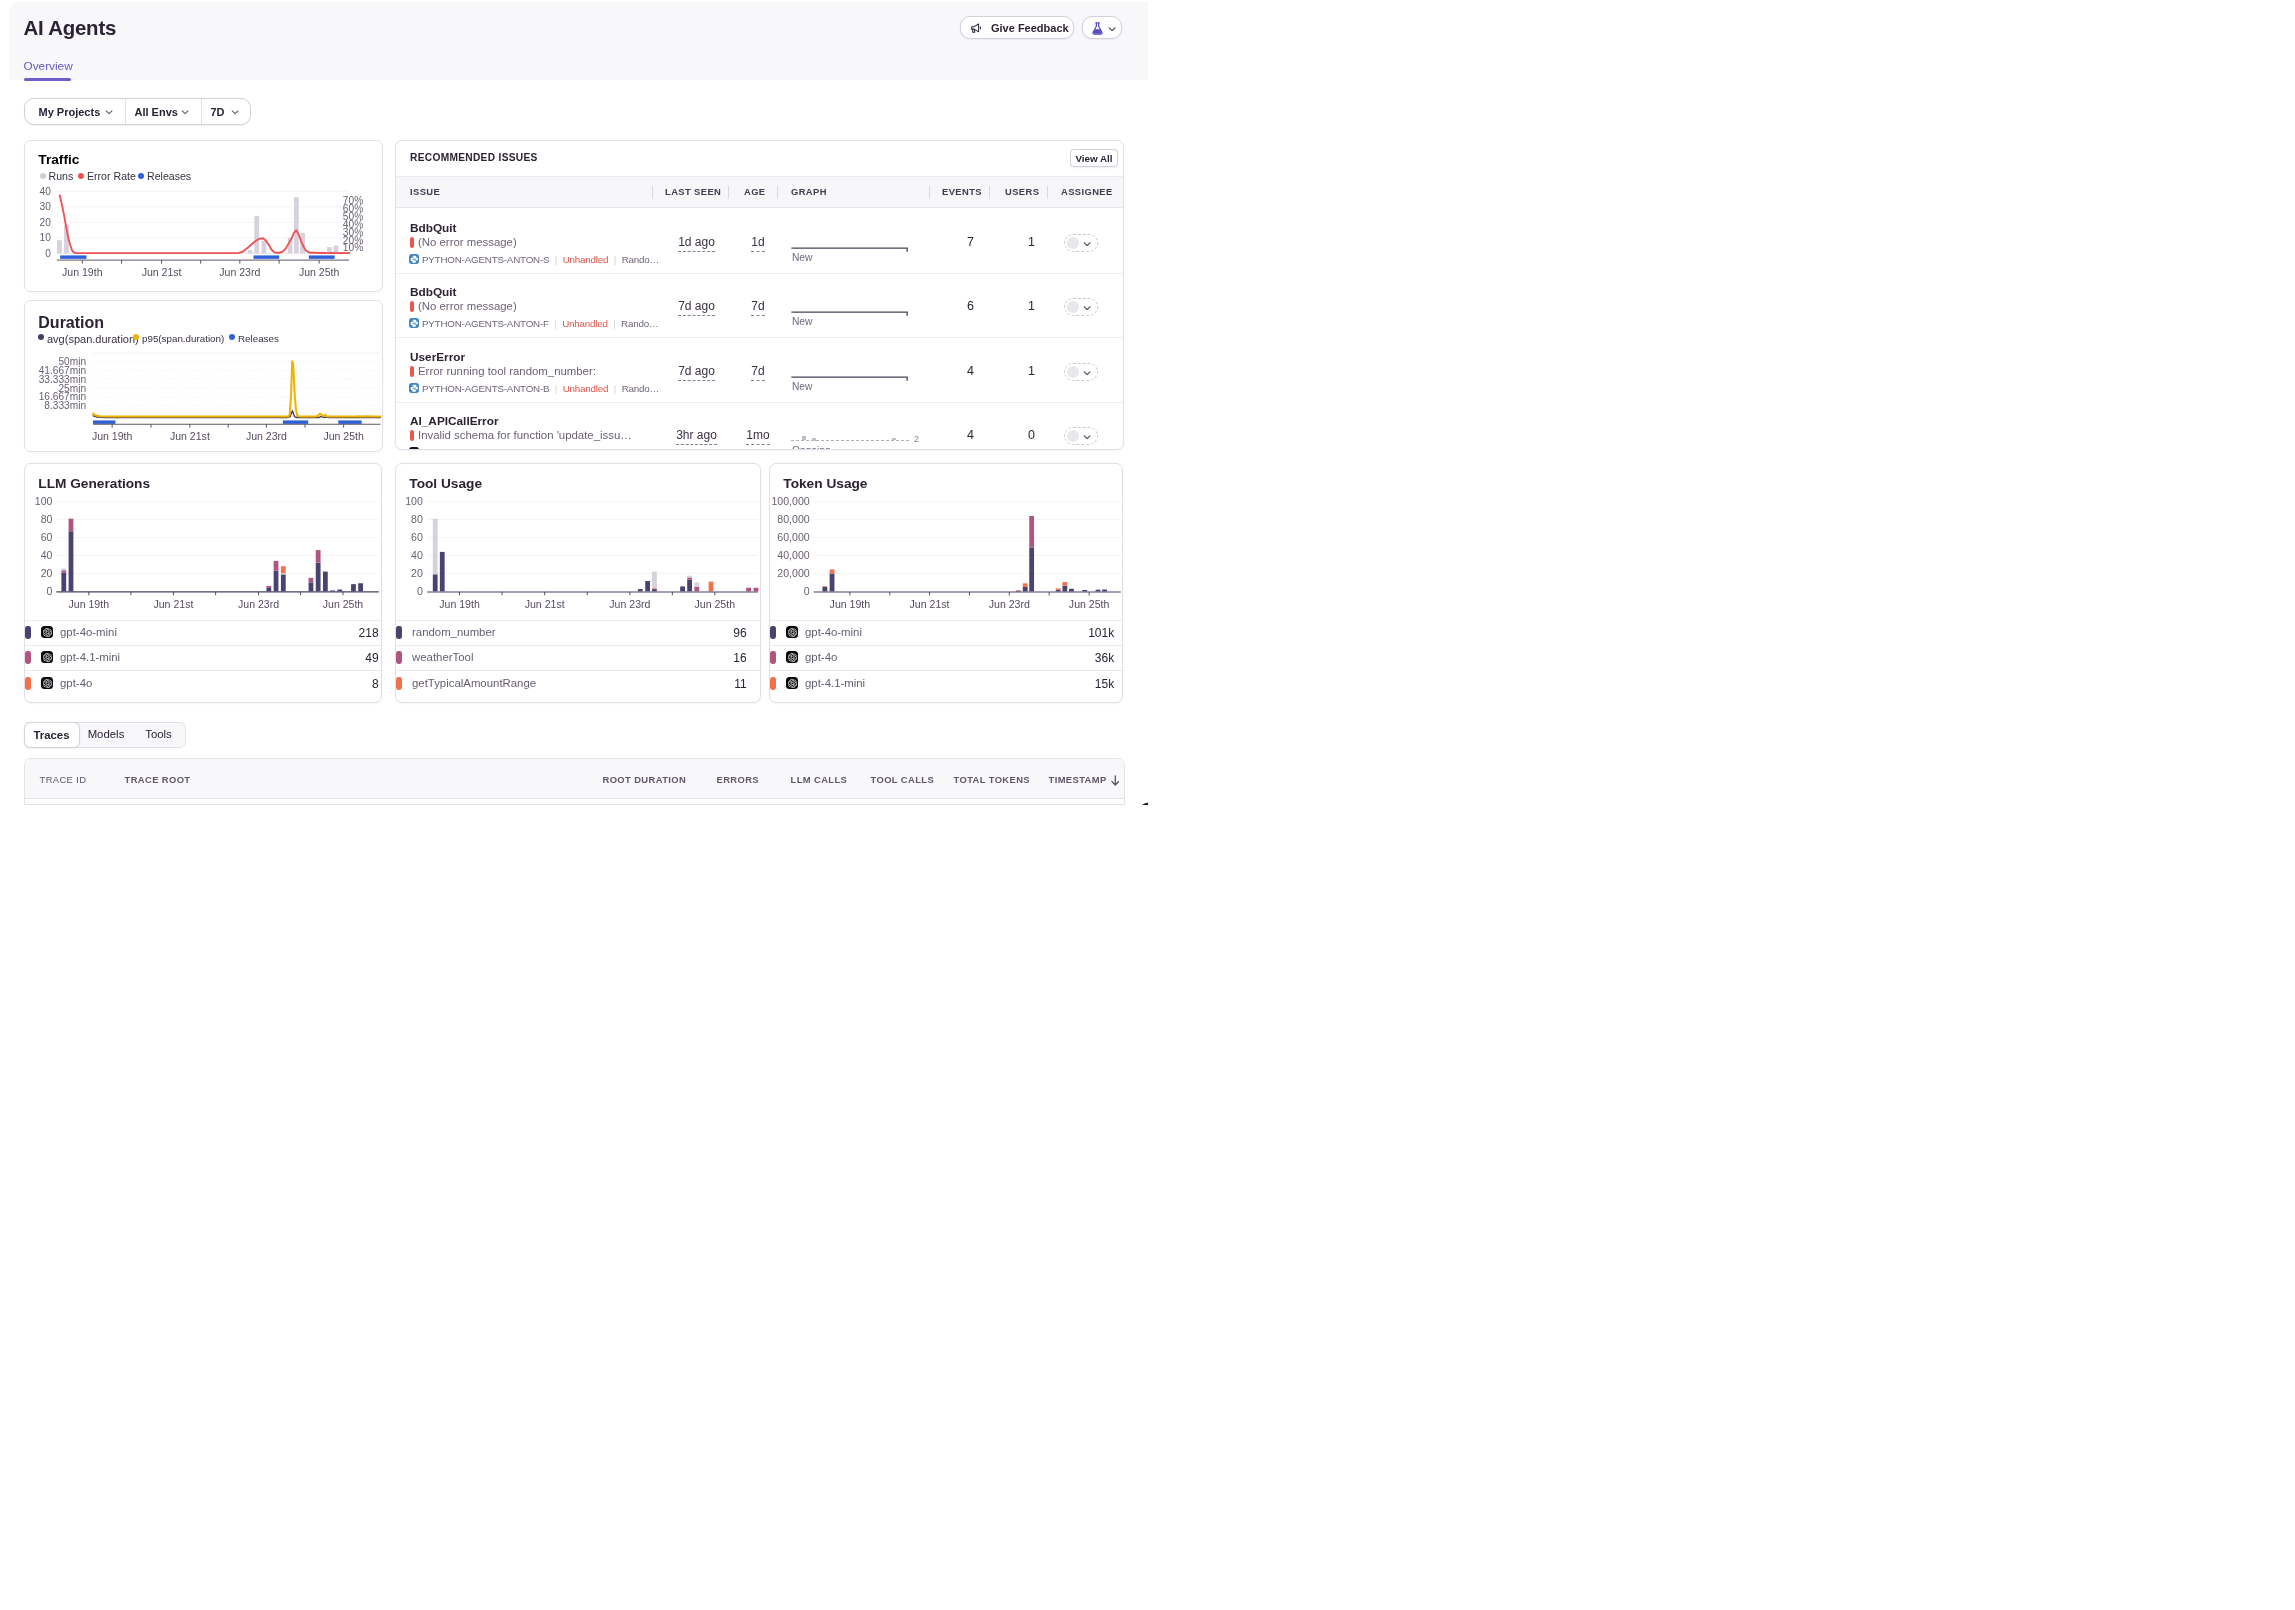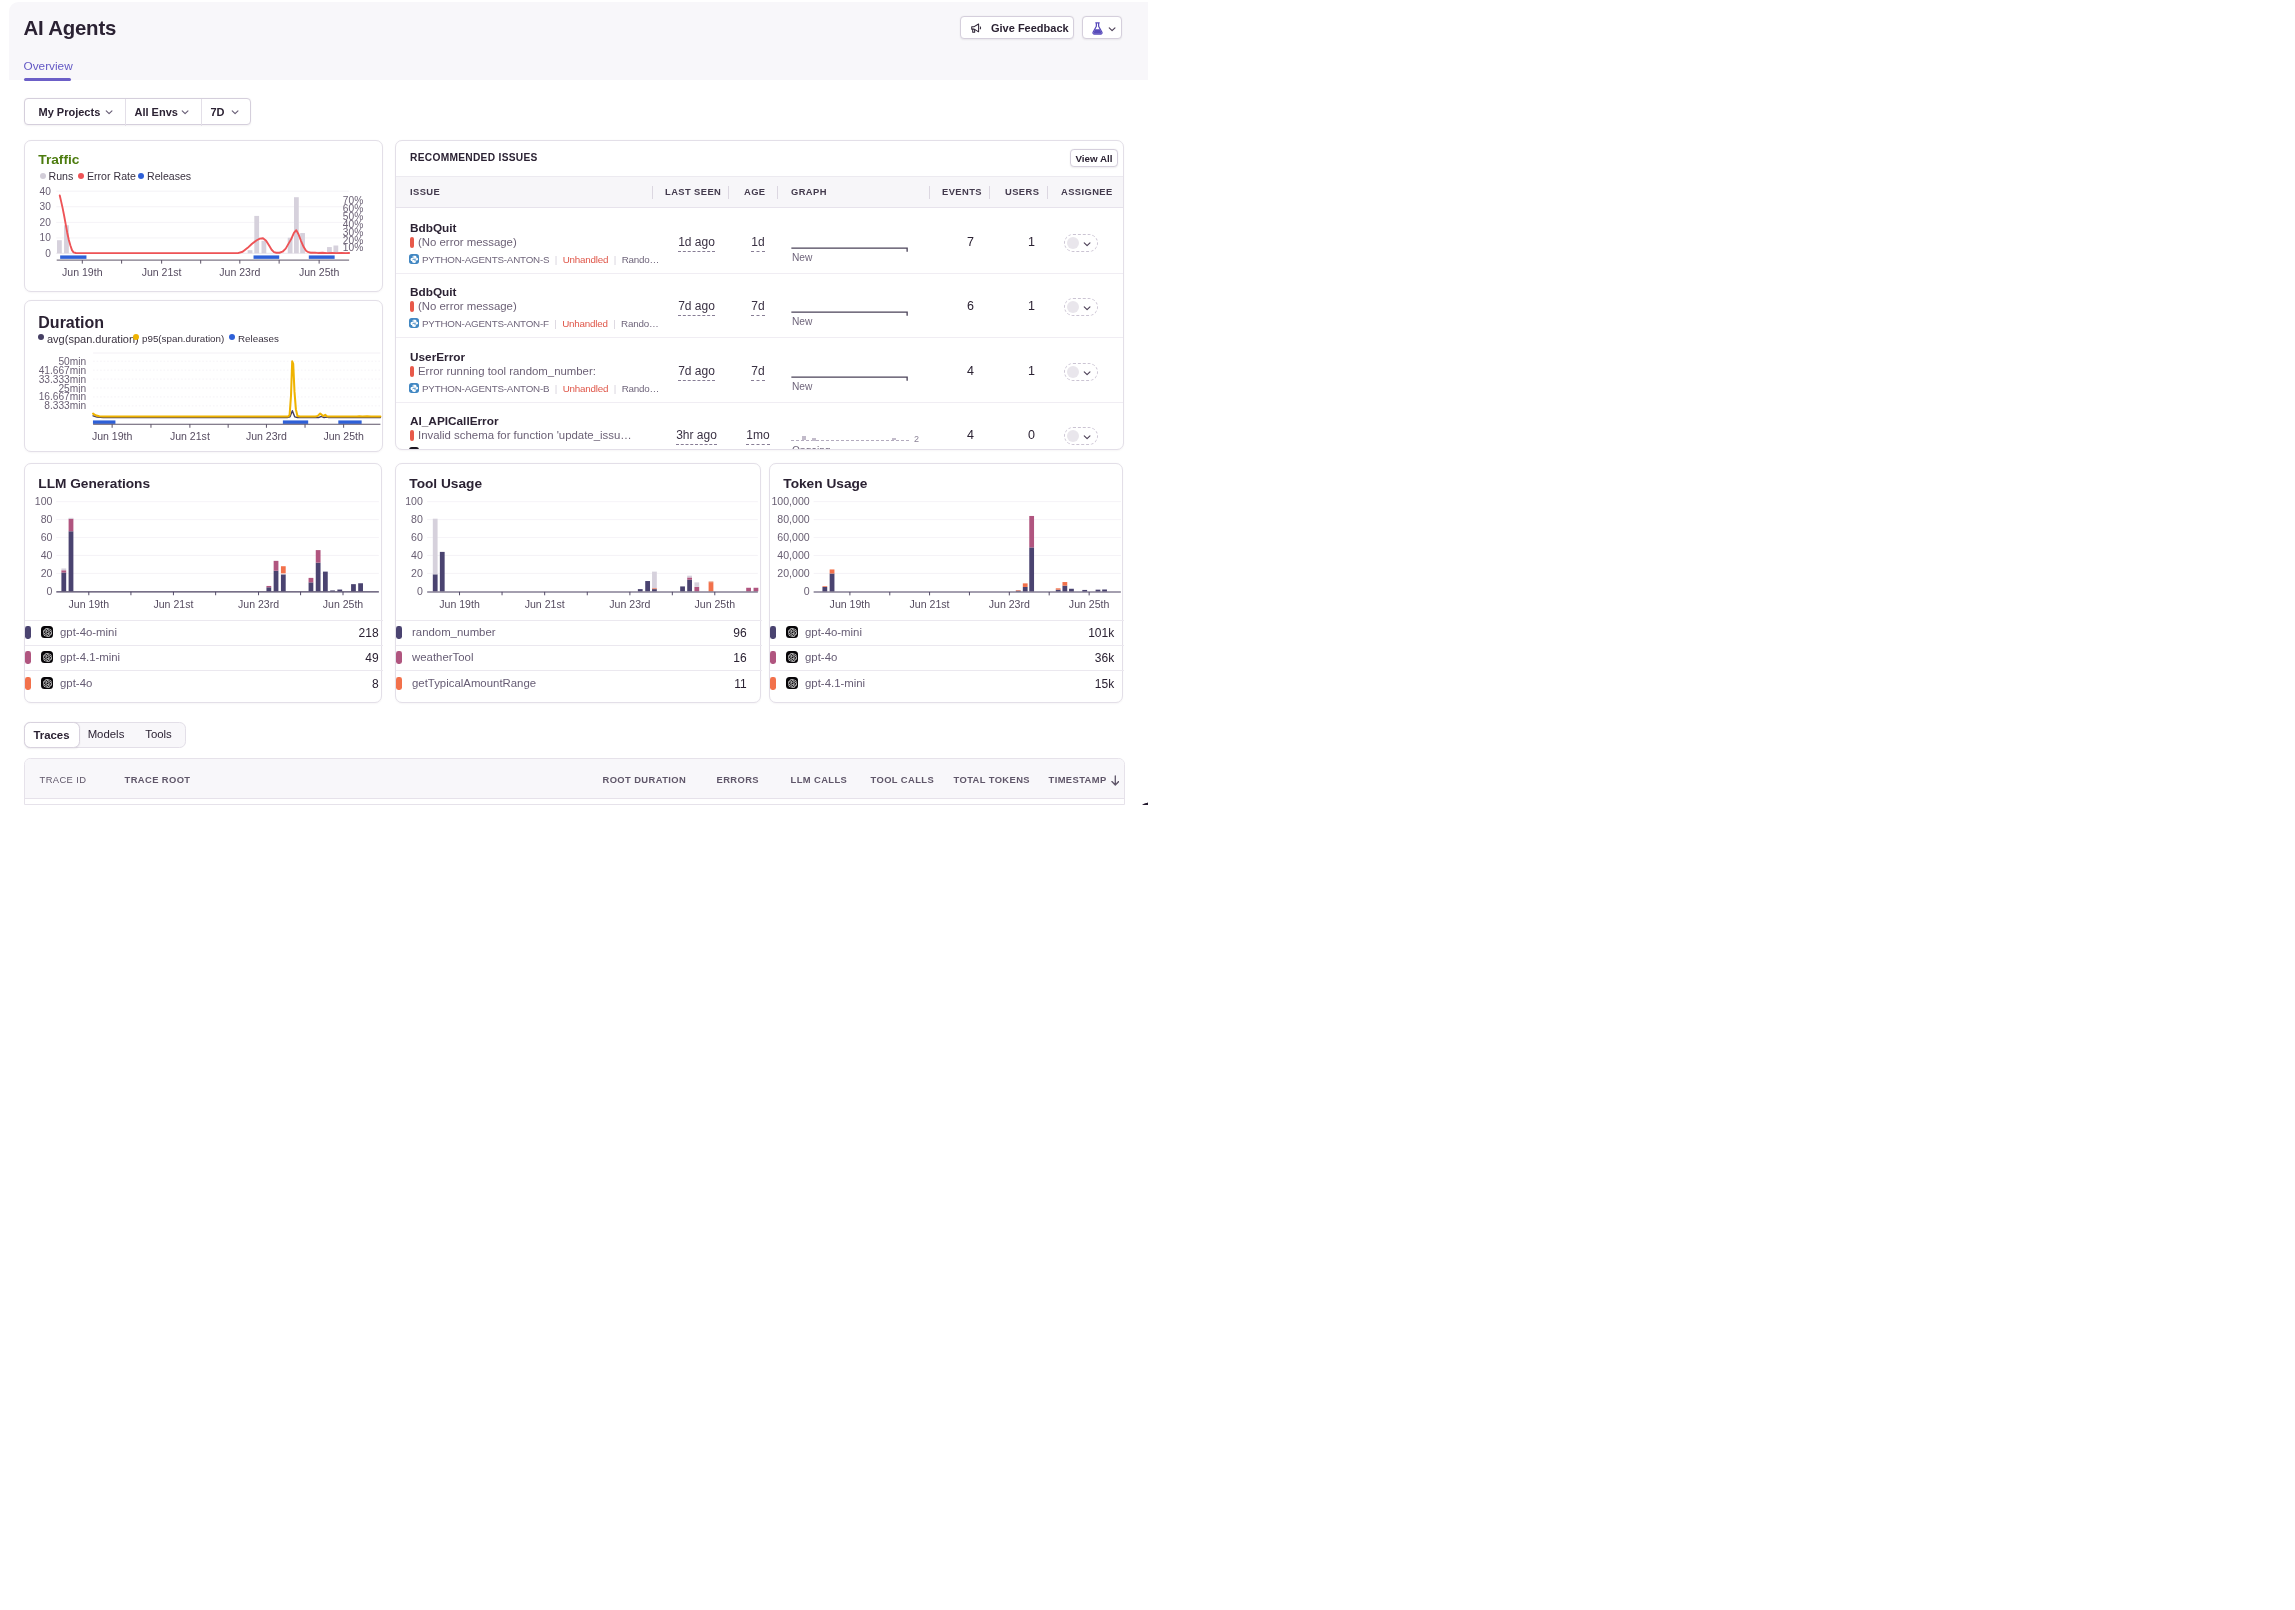--- a/index.html
+++ b/index.html
@@ -1,18 +1,18 @@
 <!DOCTYPE html>
 <html style="font-size:12.5px"><head><meta charset="utf-8"><style>
 *{margin:0;padding:0;box-sizing:border-box}
 html,body{width:1148px;height:805px;background:#fff;font-family:"Liberation Sans",sans-serif;overflow:hidden}
 #page{position:relative;width:1148px;height:805px;background:#fff}
 .panel{position:absolute;background:#fff;border:0.8px solid #e3dfe8;border-radius:7px;box-shadow:0 0.8px 1.6px rgba(43,34,51,.04)}
 .du{border-bottom:1.2px dashed #877d95;padding-bottom:1.6px}
-.hb{position:absolute;background:#fff;border:0.8px solid #d5cfdc;border-radius:4px;box-shadow:0 0.8px 1.6px rgba(43,34,51,.08)}
+.hb{position:absolute;background:#fff;border:0.8px solid #d5cfdc;border-radius:10px;box-shadow:0 0.8px 1.6px rgba(43,34,51,.08)}
 </style></head><body>
 <div id="page">
 <svg width="0" height="0" style="position:absolute">
       <symbol id="oai" viewBox="0 0 24 24">
         <path fill="#fff" d="M22.2819 9.8211a5.9847 5.9847 0 0 0-.5157-4.9108 6.0462 6.0462 0 0 0-6.5098-2.9A6.0651 6.0651 0 0 0 4.9807 4.1818a5.9847 5.9847 0 0 0-3.9977 2.9 6.0462 6.0462 0 0 0 .7427 7.0966 5.98 5.98 0 0 0 .511 4.9107 6.051 6.051 0 0 0 6.5146 2.9001A5.9847 5.9847 0 0 0 13.2599 24a6.0557 6.0557 0 0 0 5.7718-4.2058 5.9894 5.9894 0 0 0 3.9977-2.9001 6.0557 6.0557 0 0 0-.7475-7.073zm-9.022 12.6081a4.4755 4.4755 0 0 1-2.8764-1.0408l.1419-.0804 4.7783-2.7582a.7948.7948 0 0 0 .3927-.6813v-6.7369l2.02 1.1686a.071.071 0 0 1 .038.0615v5.5826a4.504 4.504 0 0 1-4.4945 4.4849zm-9.6607-4.1254a4.4708 4.4708 0 0 1-.5346-3.0137l.142.0852 4.783 2.7582a.7712.7712 0 0 0 .7806 0l5.8428-3.3685v2.3324a.0804.0804 0 0 1-.0332.0615L9.74 19.9502a4.4992 4.4992 0 0 1-6.1408-1.6464zM2.3408 7.8956a4.485 4.485 0 0 1 2.3655-1.9728V11.6a.7664.7664 0 0 0 .3879.6765l5.8144 3.3543-2.0201 1.1685a.0757.0757 0 0 1-.071 0l-4.8303-2.7865A4.504 4.504 0 0 1 2.3408 7.8956zm16.5963 3.8558L13.1038 8.364 15.1192 7.2a.0757.0757 0 0 1 .071 0l4.8303 2.7913a4.4944 4.4944 0 0 1-.6765 8.1042v-5.6772a.79.79 0 0 0-.407-.667zm2.0107-3.0231l-.142-.0852-4.7735-2.7818a.7759.7759 0 0 0-.7854 0L9.409 9.2297V6.8974a.0662.0662 0 0 1 .0284-.0615l4.8303-2.7866a4.4992 4.4992 0 0 1 6.6802 4.66zM8.3065 12.863l-2.02-1.1638a.0804.0804 0 0 1-.038-.0567V6.0742a4.4992 4.4992 0 0 1 7.3757-3.4537l-.142.0805L8.704 5.459a.7948.7948 0 0 0-.3927.6813zm1.0976-2.3654l2.602-1.4998 2.6069 1.4998v2.9994l-2.5974 1.4997-2.6067-1.4997Z"></path>
       </symbol>
       <symbol id="pyl" viewBox="0 0 16 16">
         <path fill="#fff" d="M7.9 1.2c-2.1 0-3.2.9-3.2 2.2v1.6h3.4v.6H3.3C1.9 5.6 1 6.7 1 8.3c0 1.6.9 2.8 2.3 2.8h1.2V9.5c0-1.3 1.2-2.4 2.5-2.4h3.1c1.1 0 1.9-.8 1.9-1.9V3.4c0-1.3-1.1-2.2-4.1-2.2zM6.4 2.6a.75.75 0 1 1 0 1.5.75.75 0 0 1 0-1.5z"></path>
         <path fill="#fff" d="M8.1 14.8c2.1 0 3.2-.9 3.2-2.2V11H7.9v-.6h4.8c1.4 0 2.3-1.1 2.3-2.7 0-1.6-.9-2.8-2.3-2.8h-1.2v1.6c0 1.3-1.2 2.4-2.5 2.4H5.9c-1.1 0-1.9.8-1.9 1.9v1.8c0 1.3 1.1 2.2 4.1 2.2zm1.5-1.4a.75.75 0 1 1 0-1.5.75.75 0 0 1 0 1.5z"></path>
       </symbol>
@@ -51,21 +51,21 @@
       <div style="position:absolute;left:110px;top:6.7px;font-size:11px;font-weight:bold;color:#2b2233">All Envs</div>
       <svg width="10.2" height="10.2" viewBox="0 0 16 16" style="position:absolute;left:155px;top:8.2px;color:#685e76">
         <use href="#chev"></use>
       </svg>
       <div style="position:absolute;left:186px;top:6.7px;font-size:11px;font-weight:bold;color:#2b2233">7D</div>
       <svg width="10.2" height="10.2" viewBox="0 0 16 16" style="position:absolute;left:205px;top:8.2px;color:#685e76">
         <use href="#chev"></use>
       </svg>
     </div>
     <div class="panel" style="left:24px;top:140px;width:359px;height:152px">
-      <div style="position:absolute;left:13.3px;top:11px;font-size:13.7px;font-weight:bold;color:#4d7c0f">Traffic</div>
+      <div style="position:absolute;left:13.3px;top:11px;font-size:13.7px;font-weight:bold;color:#000000">Traffic</div>
       <div style="position:absolute;left:14.7px;top:31.5px;width:6.3px;height:6.3px;border-radius:50%;background:#d2cdd8"></div>
       <div style="position:absolute;left:23.5px;top:29px;font-size:10.6px;color:#39313f">Runs</div>
       <div style="position:absolute;left:53px;top:31.5px;width:6.3px;height:6.3px;border-radius:50%;background:#ee5356"></div>
       <div style="position:absolute;left:62px;top:29px;font-size:10.6px;color:#39313f">Error Rate</div>
       <div style="position:absolute;left:113px;top:31.5px;width:6.3px;height:6.3px;border-radius:50%;background:#2e60d8"></div>
       <div style="position:absolute;left:122px;top:29px;font-size:10.6px;color:#39313f">Releases</div>
       <svg width="357" height="151" viewBox="0 0 456 192" style="position:absolute;left:0;top:0">
         <line x1="40" y1="63.7" x2="414" y2="63.7" stroke="#f1eef4" stroke-width="1"></line>
         <line x1="40" y1="83.6" x2="414" y2="83.6" stroke="#f1eef4" stroke-width="1"></line>
         <line x1="40" y1="103.5" x2="414" y2="103.5" stroke="#f1eef4" stroke-width="1"></line>

